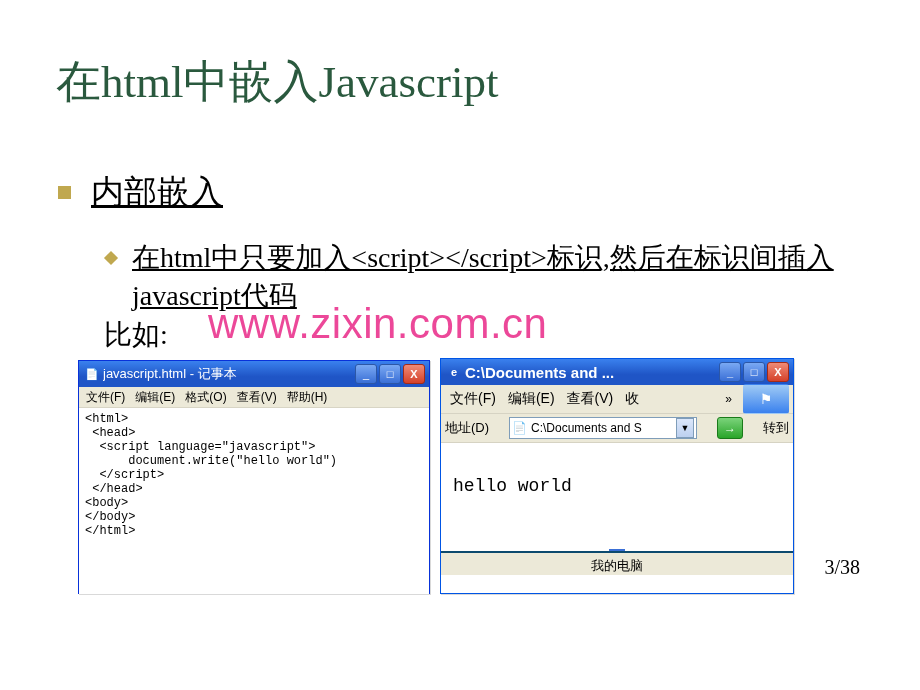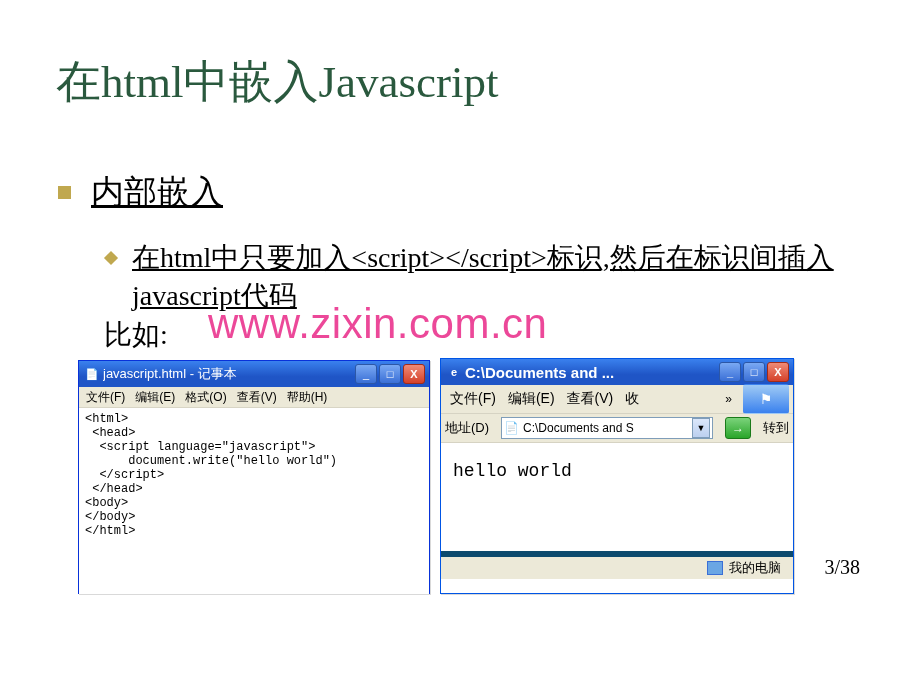--- a/index.html
+++ b/index.html
@@ -170,21 +170,21 @@
     display: flex; align-items: center; justify-content: center;
     color: #fff; font-size: 14px;
   }
   .ie-addrbar {
     height: 28px;
     background: #ece9d8;
     display: flex; align-items: center;
     font-size: 13px;
     padding: 0 4px;
     border-bottom: 1px solid #d6d3c3;
-    gap: 12px;
+    gap: 20px;
   }
   .ie-addrbar .lbl { white-space: nowrap; }
   .ie-addrbar .combo {
     flex: 1;
     height: 20px;
     background: #fff;
     border: 1px solid #7f9db9;
     display: flex; align-items: center;
     padding: 0 2px;
     gap: 4px;
@@ -203,34 +203,35 @@
     color: #fff;
     padding: 0 6px;
     display: flex; align-items: center; gap: 4px;
     font-size: 12px;
   }
   .gobtn .arrow { font-weight: bold; }
   .golabel { color: #000; font-size: 13px; }
   .ie-body {
     background: #fff;
     height: 108px;
-    padding: 18px 12px;
+    padding: 33px 12px;
     font-family: "SimSun", "Courier New", monospace;
     font-size: 18px;
     color: #000;
     box-sizing: border-box;
   }
   .ie-status {
     height: 22px;
     background: #ece9d8;
-    border-top: 6px solid #0c4a6e;
+    border-top: 2px solid #0c4a6e;
     display: flex; align-items: center; justify-content: flex-end;
     font-size: 13px;
     padding: 0 12px;
     gap: 6px;
+    flex-direction: column;
   }
   .ie-status .monitor {
     width: 14px; height: 12px;
     background: #6aa6e4; border: 1px solid #3a6fd6;
   }
 </style>
 </head>
 <body>
 
 <div class="slide">

